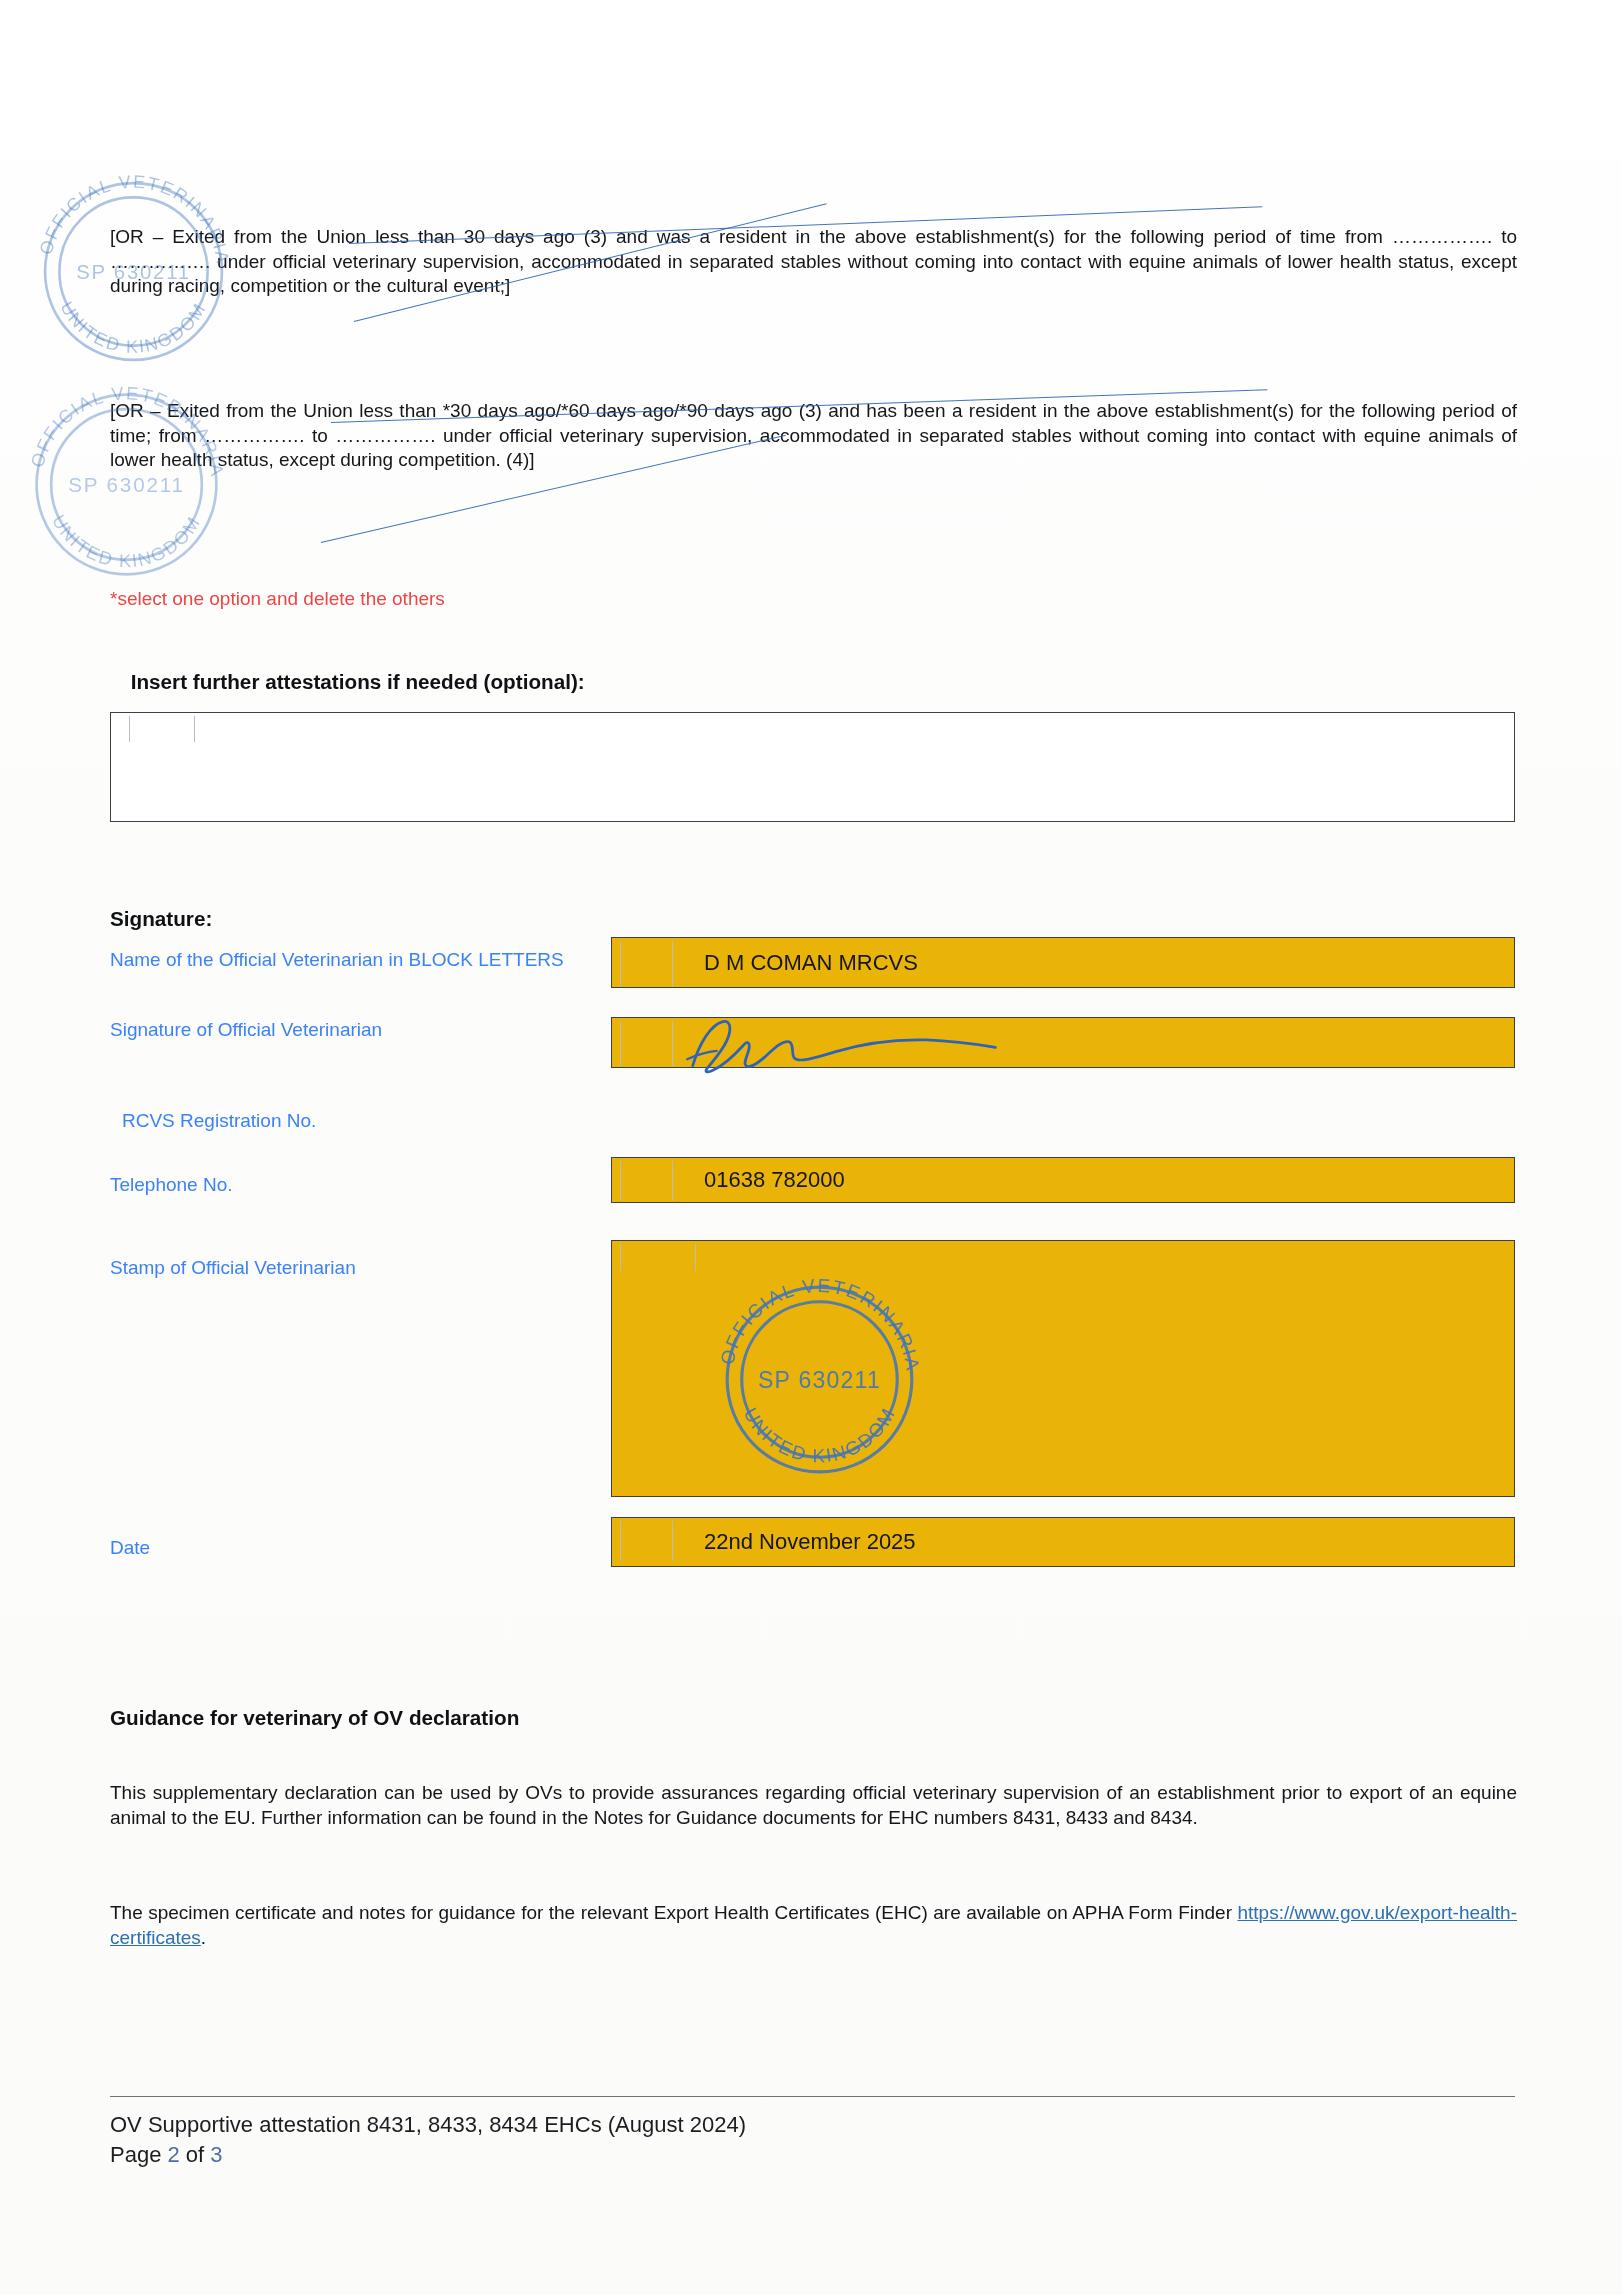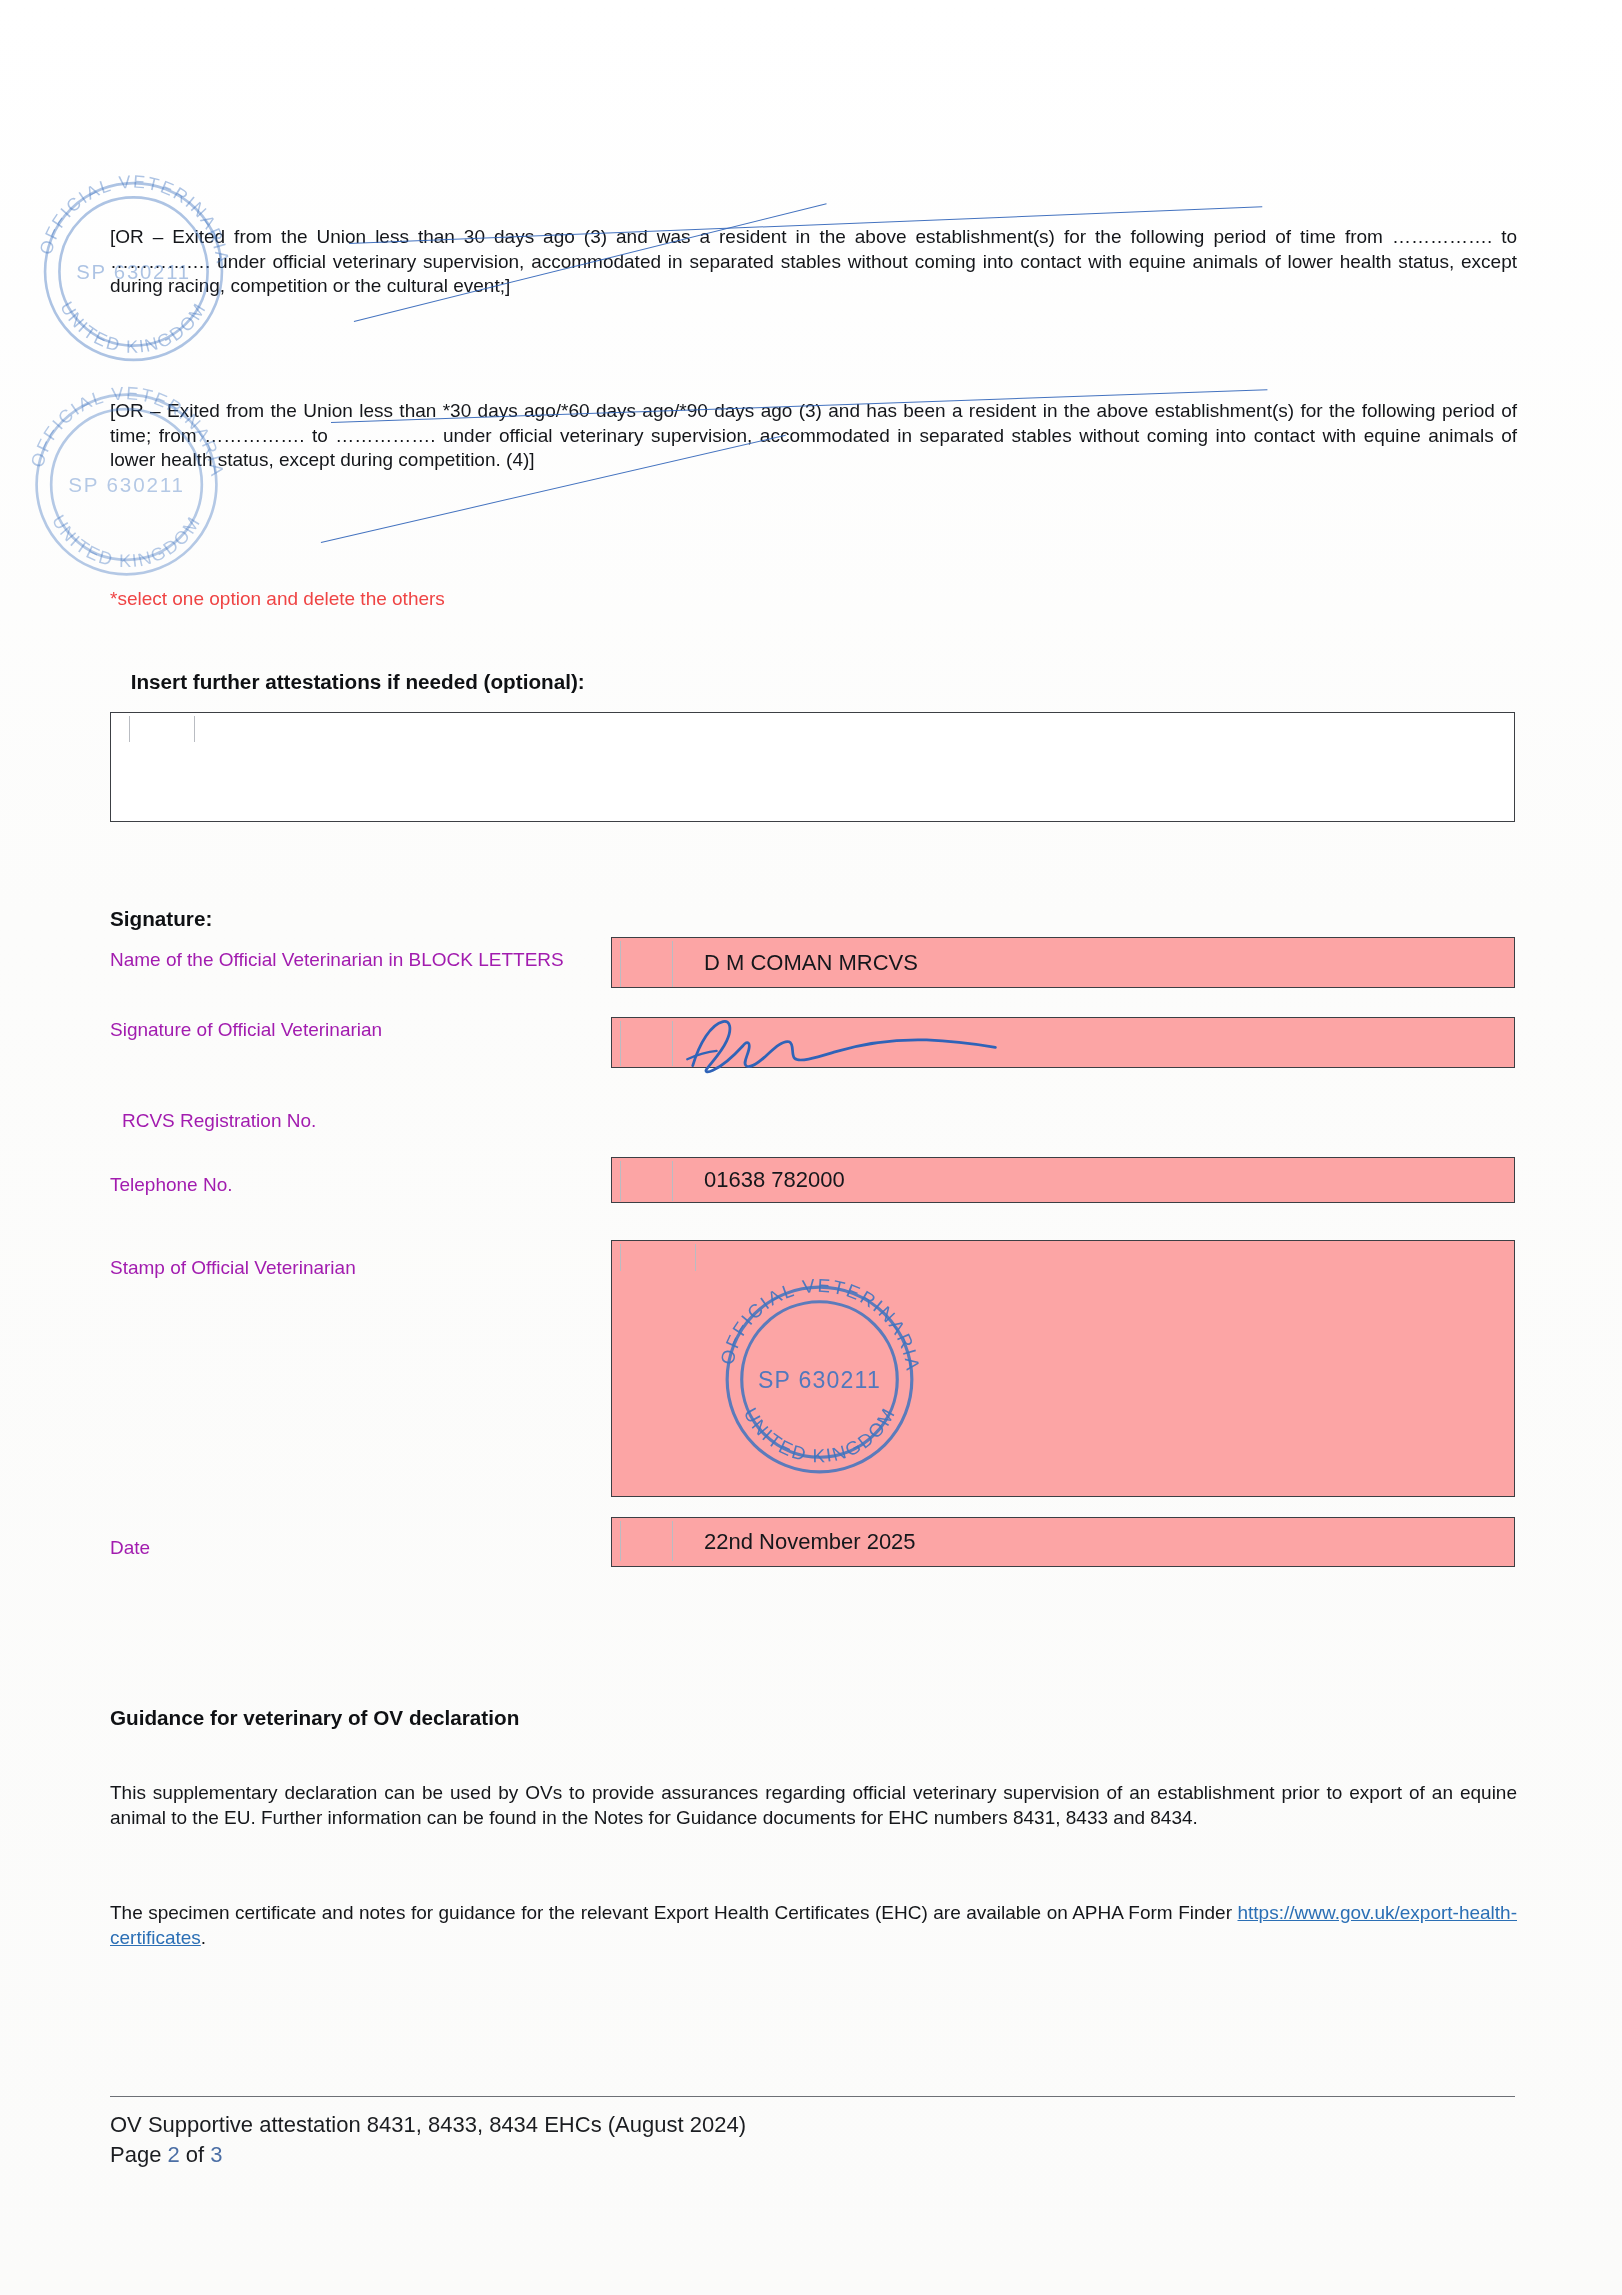--- a/index.html
+++ b/index.html
@@ -84,28 +84,28 @@
   
   .sig-title {
     position: absolute;
     left: 0;
     top: 907px;
   }
   .row-label {
     position: absolute;
     font-size: 19px;
     line-height: 1.28;
-    color: #a21caf;
+    color: #3b82f6;
   }
   .field-box {
     position: absolute;
     left: 611px;
     width: 904px;
     border: 0.9px solid #3c3f44;
-    background: #fca5a5;
+    background: #eab308;
     box-sizing: border-box;
   }
   .field-box .tick {
     position: absolute;
     top: 2.8px;
     width: 0.9px;
     background: #b9bcc2;
   }
   .field-value {
     position: absolute;

